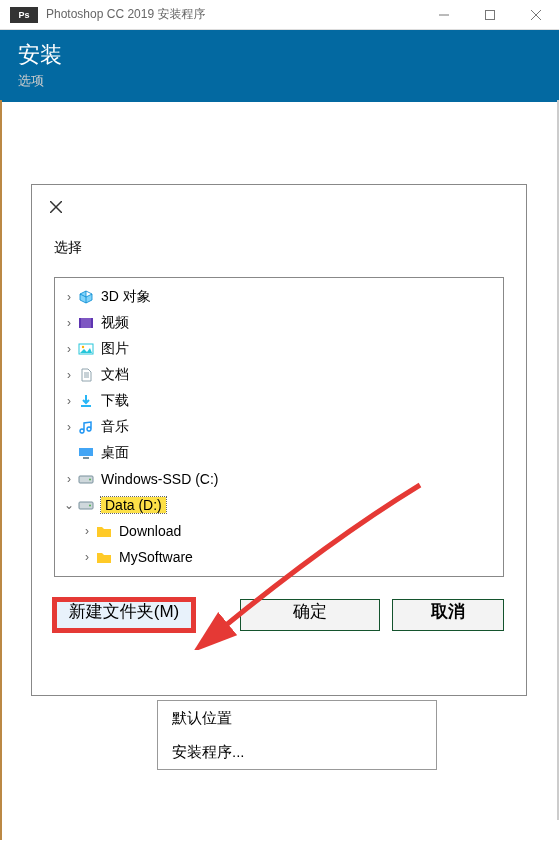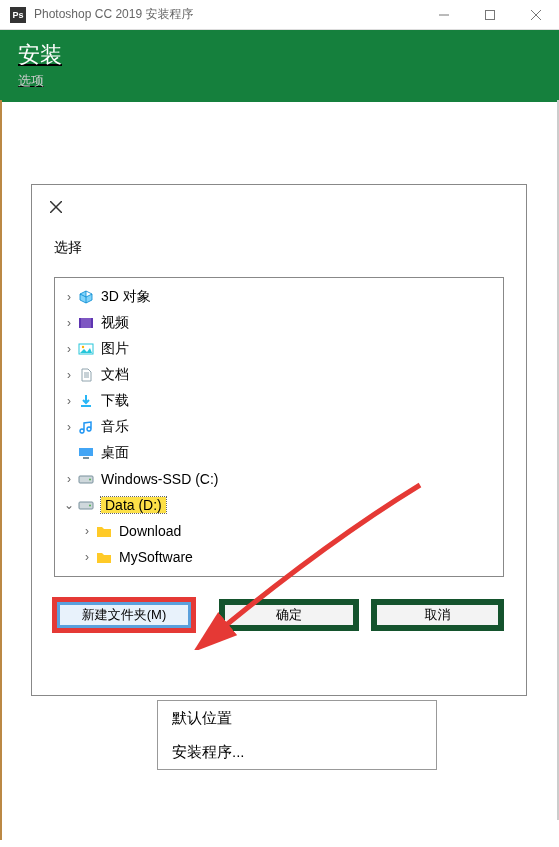--- a/index.html
+++ b/index.html
@@ -1,23 +1,23 @@
 <!DOCTYPE html>
 <html><head>
 <meta charset="utf-8">
 <style>
 * { box-sizing: border-box; margin: 0; padding: 0; font-family: "Segoe UI", "Microsoft YaHei", sans-serif; }
 body { width: 559px; height: 847px; background: #fff; overflow: hidden; position: relative; }
 
 .titlebar { height: 30px; display: flex; align-items: center; background: #fff; border-bottom: 1px solid #ddd; }
-.app-icon { width: 16px; height: 16px; margin: 0 8px 0 10px; background: #333; display: flex; align-items: center; justify-content: center; color: #fff; font-size: 9px; font-weight: bold; }
+.app-icon { width: 28px; height: 16px; margin: 0 8px 0 10px; background: #333; display: flex; align-items: center; justify-content: center; color: #fff; font-size: 9px; font-weight: bold; }
 .title-text { font-size: 12px; color: #666; flex: 1; }
 .win-btn { width: 46px; height: 30px; display: flex; align-items: center; justify-content: center; color: #666; }
 
-.header { background: #15803d; padding: 10px 18px 12px; text-decoration: underline; }
+.header { background: #0369a1; padding: 10px 18px 12px; }
 .header-title { color: #fff; font-size: 22px; font-weight: normal; }
 .header-sub { color: #ccc; font-size: 13px; margin-top: 2px; }
 
 .dialog { position: absolute; left: 31px; top: 184px; width: 496px; height: 512px; background: #fff; border: 1px solid #888; display: flex; flex-direction: column; }
 .dialog-head { display: flex; align-items: center; padding: 14px 18px 0; }
 .dialog-title { font-size: 14px; color: #000; flex: 1; }
 .dialog-close { font-size: 16px; color: #333; }
 .dialog-sub { padding: 22px 22px 8px; font-size: 14px; color: #000; }
 
 .tree-box { margin: 12px 22px 0; height: 300px; border: 1px solid #888; overflow-y: scroll; padding: 6px 2px; }
@@ -25,24 +25,24 @@
 .tree-box::-webkit-scrollbar-thumb { background: #ccc; border: 1px solid #aaa; }
 .tree-box::-webkit-scrollbar-track { background: #f0f0f0; }
 .tree-item { display: flex; align-items: center; height: 26px; font-size: 14px; color: #000; }
 .tree-item.selected .tree-label { background: #fde047; outline: 1px dotted #666; padding: 0 4px; }
 .expander { width: 16px; text-align: center; color: #666; font-size: 12px; user-select: none; }
 .tree-icon { width: 18px; height: 16px; margin-right: 6px; display: inline-flex; align-items: center; justify-content: center; font-size: 13px; }
 .ind1 { padding-left: 4px; }
 .ind2 { padding-left: 22px; }
 
 .btn-row { display: flex; gap: 12px; padding: 22px 22px 0; }
-.btn { height: 32px; border: 6px solid #14532d; background: #f3f3f3; font-size: 13px; display: flex; align-items: center; justify-content: center; }
+.btn { height: 32px; border: 1px solid #14532d; background: #f3f3f3; font-size: 17px; display: flex; align-items: flex-start; justify-content: center; }
 .btn.newf { width: 140px; outline: 5px solid #e53935; outline-offset: -3px; background: #e8f2fb; border-color: #5aa0dc; }
 .btn.ok { width: 140px; margin-left: auto; }
-.btn.cancel { width: 133px; }
+.btn.cancel { width: 112px; font-weight: bold; }
 
 .dropdown { position: absolute; left: 157px; top: 700px; width: 280px; border: 1px solid #999; background: #fff; }
 .drop-item { height: 34px; display: flex; align-items: center; padding: 0 14px; font-size: 15px; color: #000; }
 
 .arrow { position: absolute; pointer-events: none; }
 
 .right-border { position: absolute; right: 0; top: 100px; width: 2px; height: 720px; background: #ccc; }
 .left-border { position: absolute; left: 0; top: 100px; width: 2px; height: 740px; background: #b84; }
 </style>
 </head>

